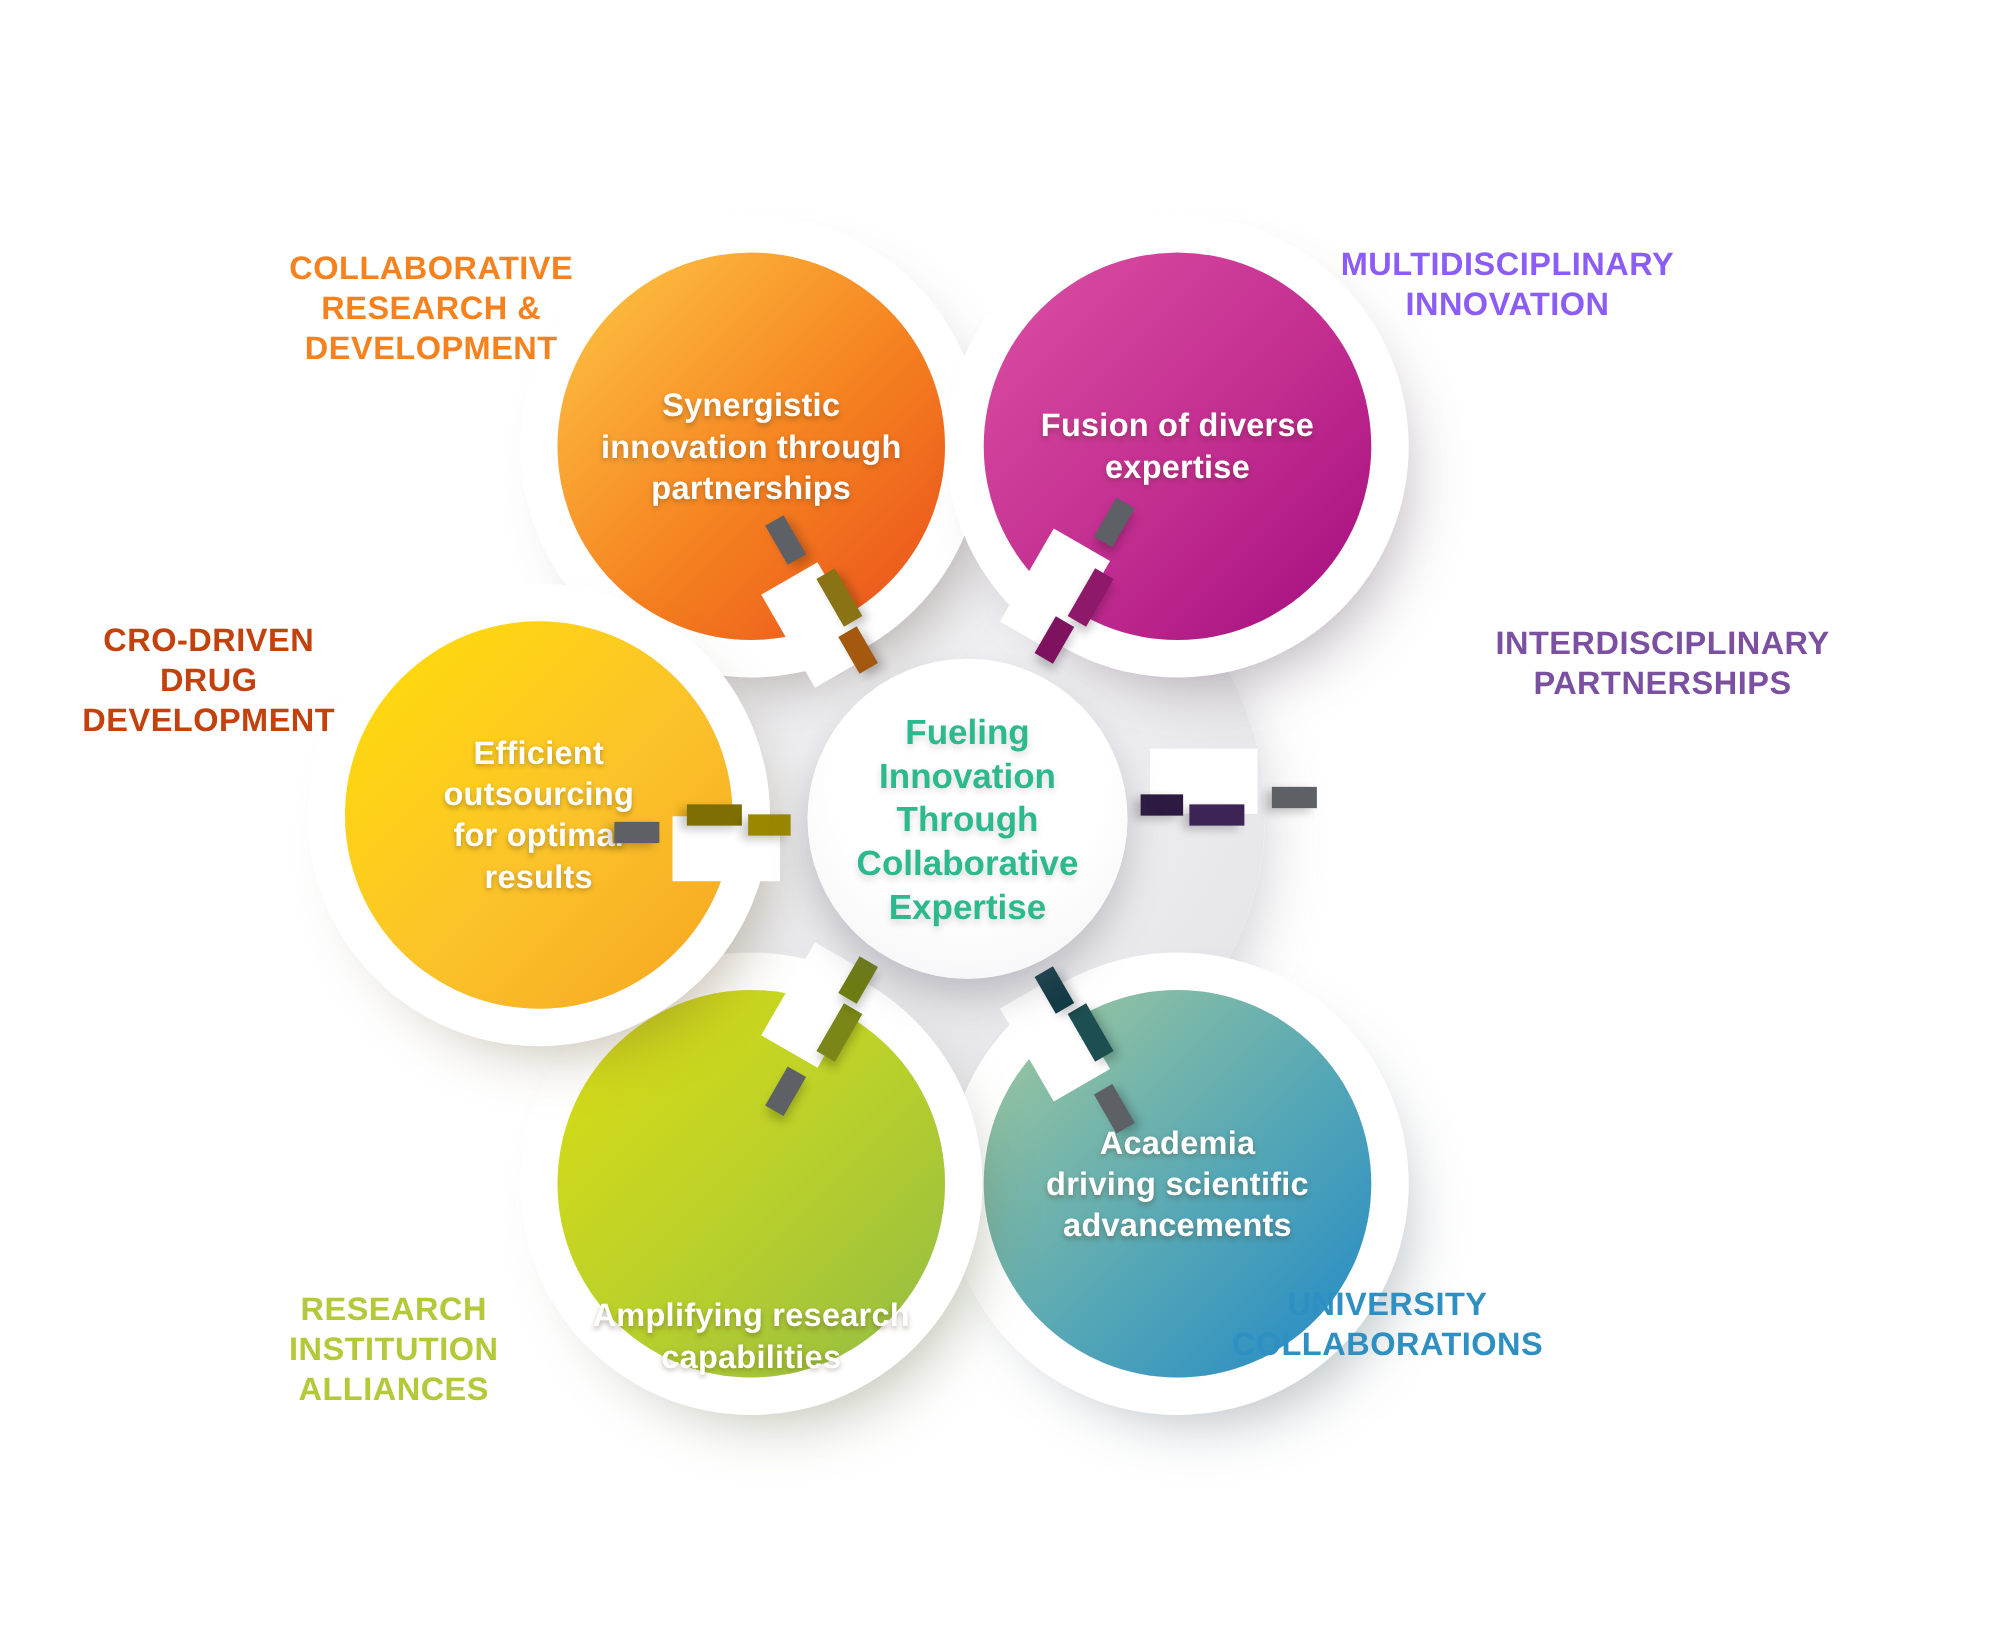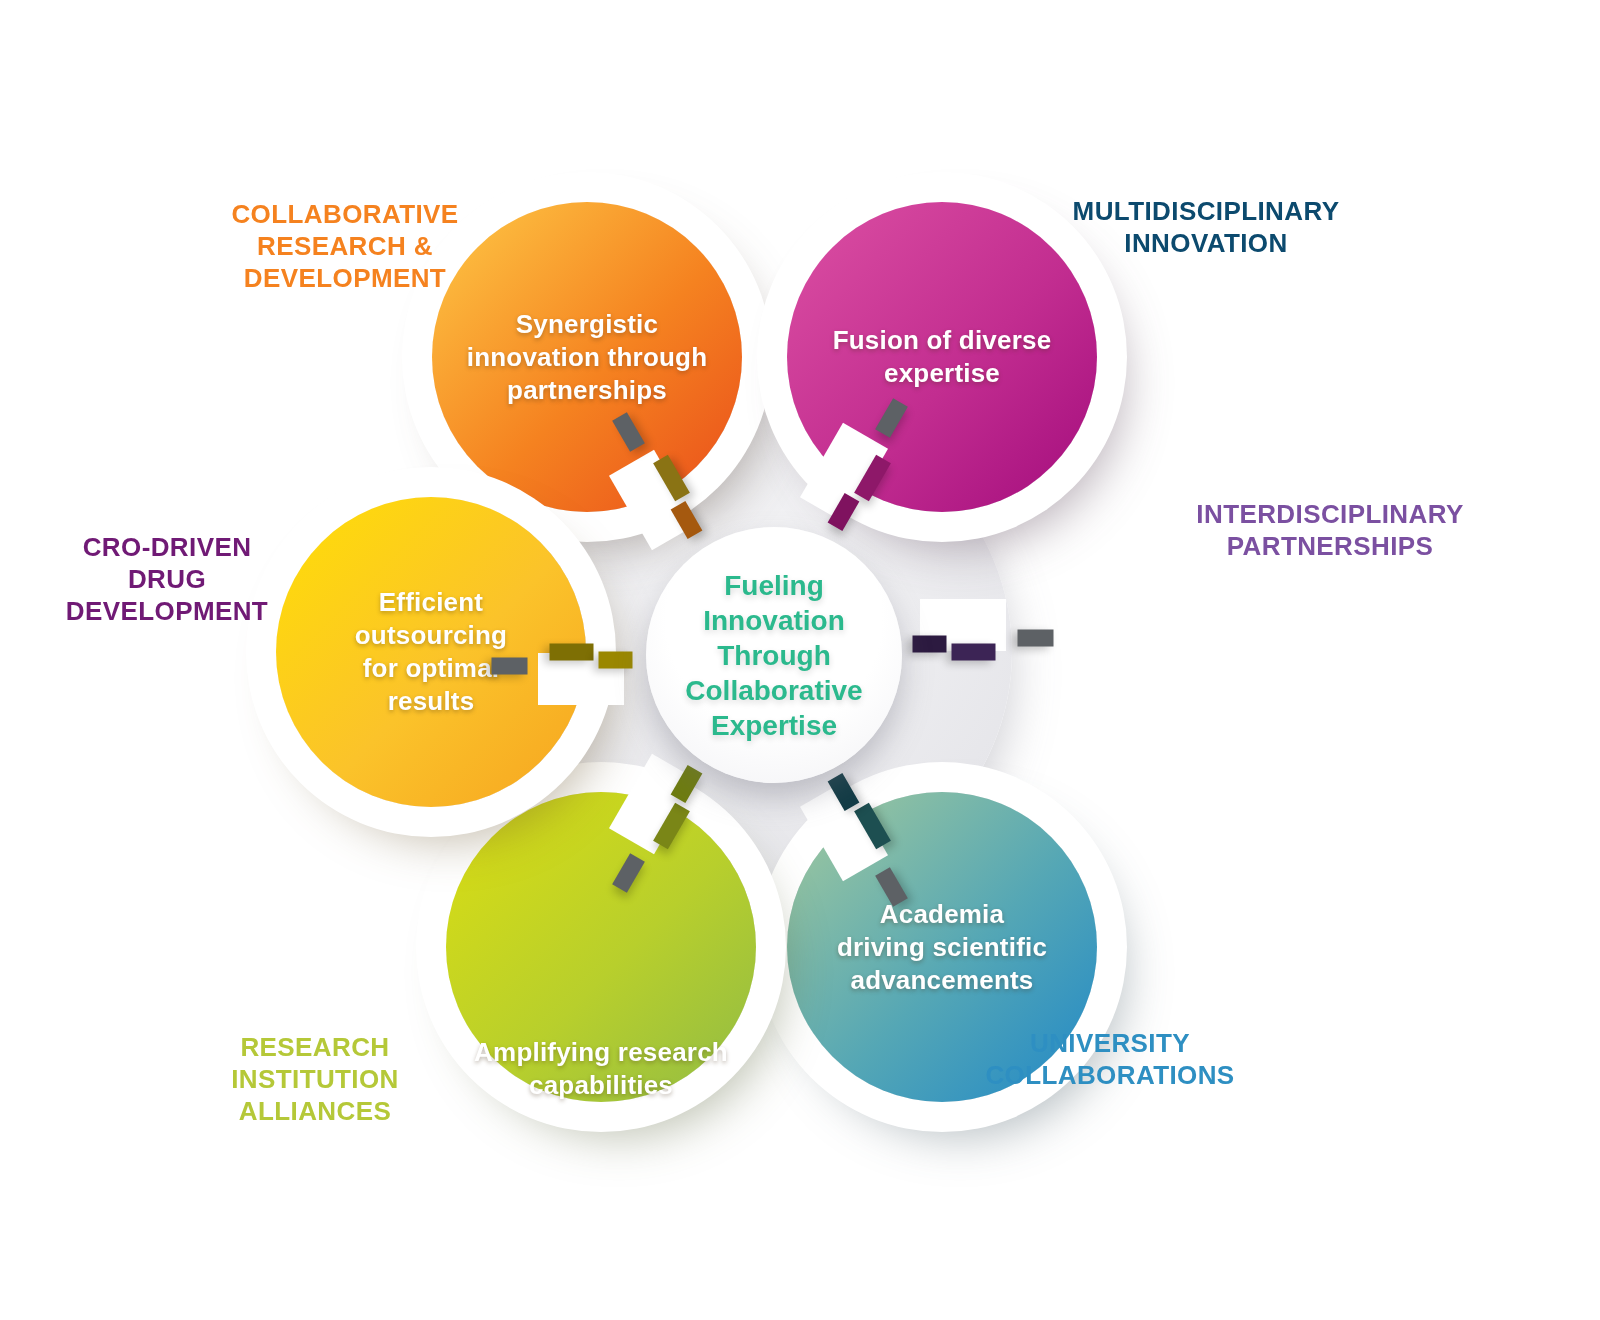--- a/index.html
+++ b/index.html
@@ -15,21 +15,21 @@
     box-shadow:0 22px 46px rgba(120,120,135,.35);
     z-index:1;
   }
   
   .petal-circle{
     position:absolute;width:310px;height:310px;border-radius:50%;
     display:flex;align-items:center;justify-content:center;text-align:center;
     z-index:2;
   }
   
-  .p-orange {left:432px;top:202px;background:linear-gradient(135deg,#fec946 0%,#f58220 55%,#e94d1b 100%);box-shadow:0 0 0 30px #fff, 18px 26px 48px 8px rgba(95,80,70,.42);}
+  .p-orange {left:446px;top:202px;background:linear-gradient(135deg,#fec946 0%,#f58220 55%,#e94d1b 100%);box-shadow:0 0 0 30px #fff, 18px 26px 48px 8px rgba(95,80,70,.42);}
   .p-magenta{left:787px;top:202px;background:linear-gradient(135deg,#dc50a3 0%,#c22d90 55%,#a30c7d 100%);box-shadow:0 0 0 30px #fff, 18px 26px 48px 8px rgba(90,70,88,.42);}
   .p-purple {left:958px;top:497px;background:linear-gradient(135deg,#b287c3 0%,#7e5cab 55%,#4838a1 100%);box-shadow:0 0 0 30px #fff, 18px 26px 48px 8px rgba(75,70,100,.42);}
   .p-teal   {left:787px;top:792px;background:linear-gradient(135deg,#a4ca9c 0%,#55a7b5 55%,#2088c8 100%);box-shadow:0 0 0 30px #fff, 18px 26px 48px 8px rgba(70,90,100,.40);}
   .p-green  {left:446px;top:792px;background:linear-gradient(135deg,#dbde12 0%,#b8cf2c 55%,#90bb46 100%);box-shadow:0 0 0 30px #fff, 18px 26px 48px 8px rgba(90,100,60,.40);align-items:flex-end;}
   .p-yellow {left:276px;top:497px;background:linear-gradient(135deg,#ffde06 0%,#fbc32a 55%,#f6a420 100%);box-shadow:0 0 0 30px #fff, 18px 26px 48px 8px rgba(110,90,50,.40);}
 
   .petal-body{
     color:#ffffff;font-size:26px;line-height:33px;font-weight:700;
     white-space:pre-line;text-shadow:0 2px 4px rgba(70,45,20,.35);
     letter-spacing:.2px;
@@ -87,25 +87,25 @@
     white-space:pre-line;text-shadow:0 3px 6px rgba(0,0,0,.15);
   }
 
   
   .label{
     position:absolute;transform:translate(-50%,-50%);
     font-weight:700;font-size:26px;line-height:32px;letter-spacing:.4px;
     text-align:center;white-space:pre-line;z-index:6;
   }
   .l-orange {left:345px; top:246px; color:#f5821f;}
-  .l-magenta{left:1206px;top:227px; color:#0c4a6e;}
+  .l-magenta{left:1206px;top:227px; color:#8b5cf6;}
   .l-purple {left:1330px;top:530px; color:#7b50a1;}
   .l-teal   {left:1110px;top:1059px;color:#2e8fc2;}
   .l-green  {left:315px; top:1079px;color:#b5c838;}
-  .l-yellow {left:167px; top:579px; color:#701a75;}
+  .l-yellow {left:167px; top:544px; color:#c2410c;}
 </style>
 </head>
 <body>
 
 <div class="stage">
 
   <div class="hub-ring"></div>
 
   <div class="petal-circle p-orange">
     <div class="petal-body">Synergistic

